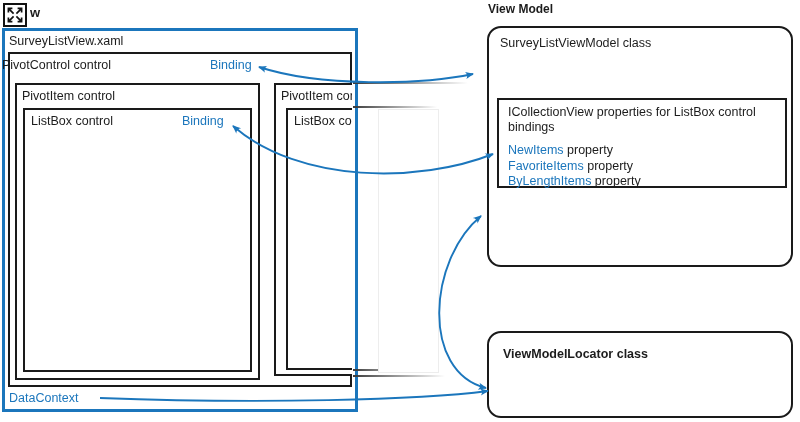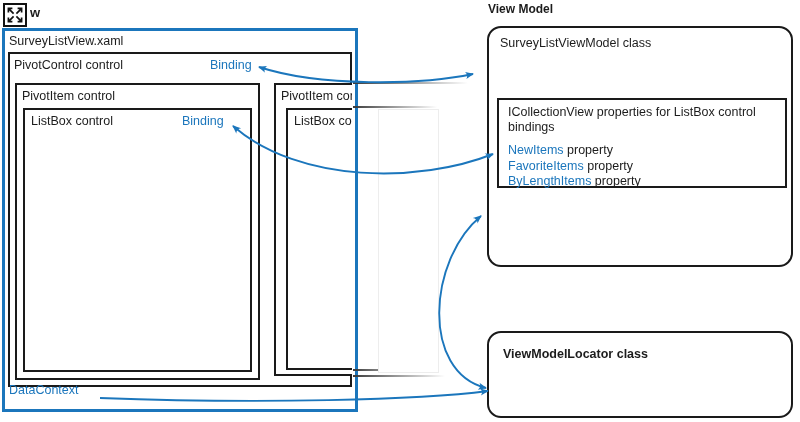--- a/index.html
+++ b/index.html
@@ -40,21 +40,21 @@
         <path d="M11.4,11.4 L16.6,16.6 M16.6,12.6 L16.6,16.6 L12.6,16.6"></path>
       </g>
     </svg>
   </div>
   <span id="w-label" class="lbl">w</span>
 
   <div id="blue-frame"></div>
   <span class="lbl" style="left:9px;top:33px;">SurveyListView.xaml</span>
 
   <div class="box" style="left:8px;top:52px;width:344px;height:335px;"></div>
-  <span class="lbl" style="left:14px;top:57px;">PivotControl control</span>
+  <span class="lbl" style="left:2px;top:57px;">PivotControl control</span>
   <span class="lbl blue" style="left:210px;top:57px;">Binding</span>
 
   <div class="box" style="left:15px;top:83px;width:245px;height:297px;"></div>
   <span class="lbl" style="left:22px;top:88px;">PivotItem control</span>
 
   <div class="box" style="left:23px;top:108px;width:229px;height:264px;"></div>
   <span class="lbl" style="left:31px;top:113px;">ListBox control</span>
   <span class="lbl blue" style="left:182px;top:113px;">Binding</span>
 
   <div class="box noborder-right" style="left:274px;top:83px;width:78px;height:293px;overflow:hidden;">
@@ -63,21 +63,21 @@
       <span class="lbl" style="left:6px;top:3px;">ListBox control</span>
     </div>
   </div>
 
   <div class="fade" style="left:353px;top:82px;width:115px;"></div>
   <div class="fade" style="left:353px;top:106px;width:84px;"></div>
   <div class="fade" style="left:353px;top:369px;width:70px;"></div>
   <div class="fade" style="left:353px;top:375px;width:92px;"></div>
   <div class="faint" style="left:378px;top:109px;width:61px;height:264px;"></div>
 
-  <span class="lbl blue" style="left:9px;top:382px;">DataContext</span>
+  <span class="lbl blue" style="left:9px;top:390px;">DataContext</span>
 
   <span id="vm-heading" class="lbl">View Model</span>
 
   <div class="rbox" style="left:487px;top:26px;width:306px;height:241px;"></div>
   <span class="lbl" style="left:500px;top:35px;">SurveyListViewModel class</span>
 
   <div class="box" style="left:497px;top:98px;width:290px;height:90px;">
     <div id="icv-content">
       <div>ICollectionView properties for ListBox control bindings</div>
       <div id="icv-props">

